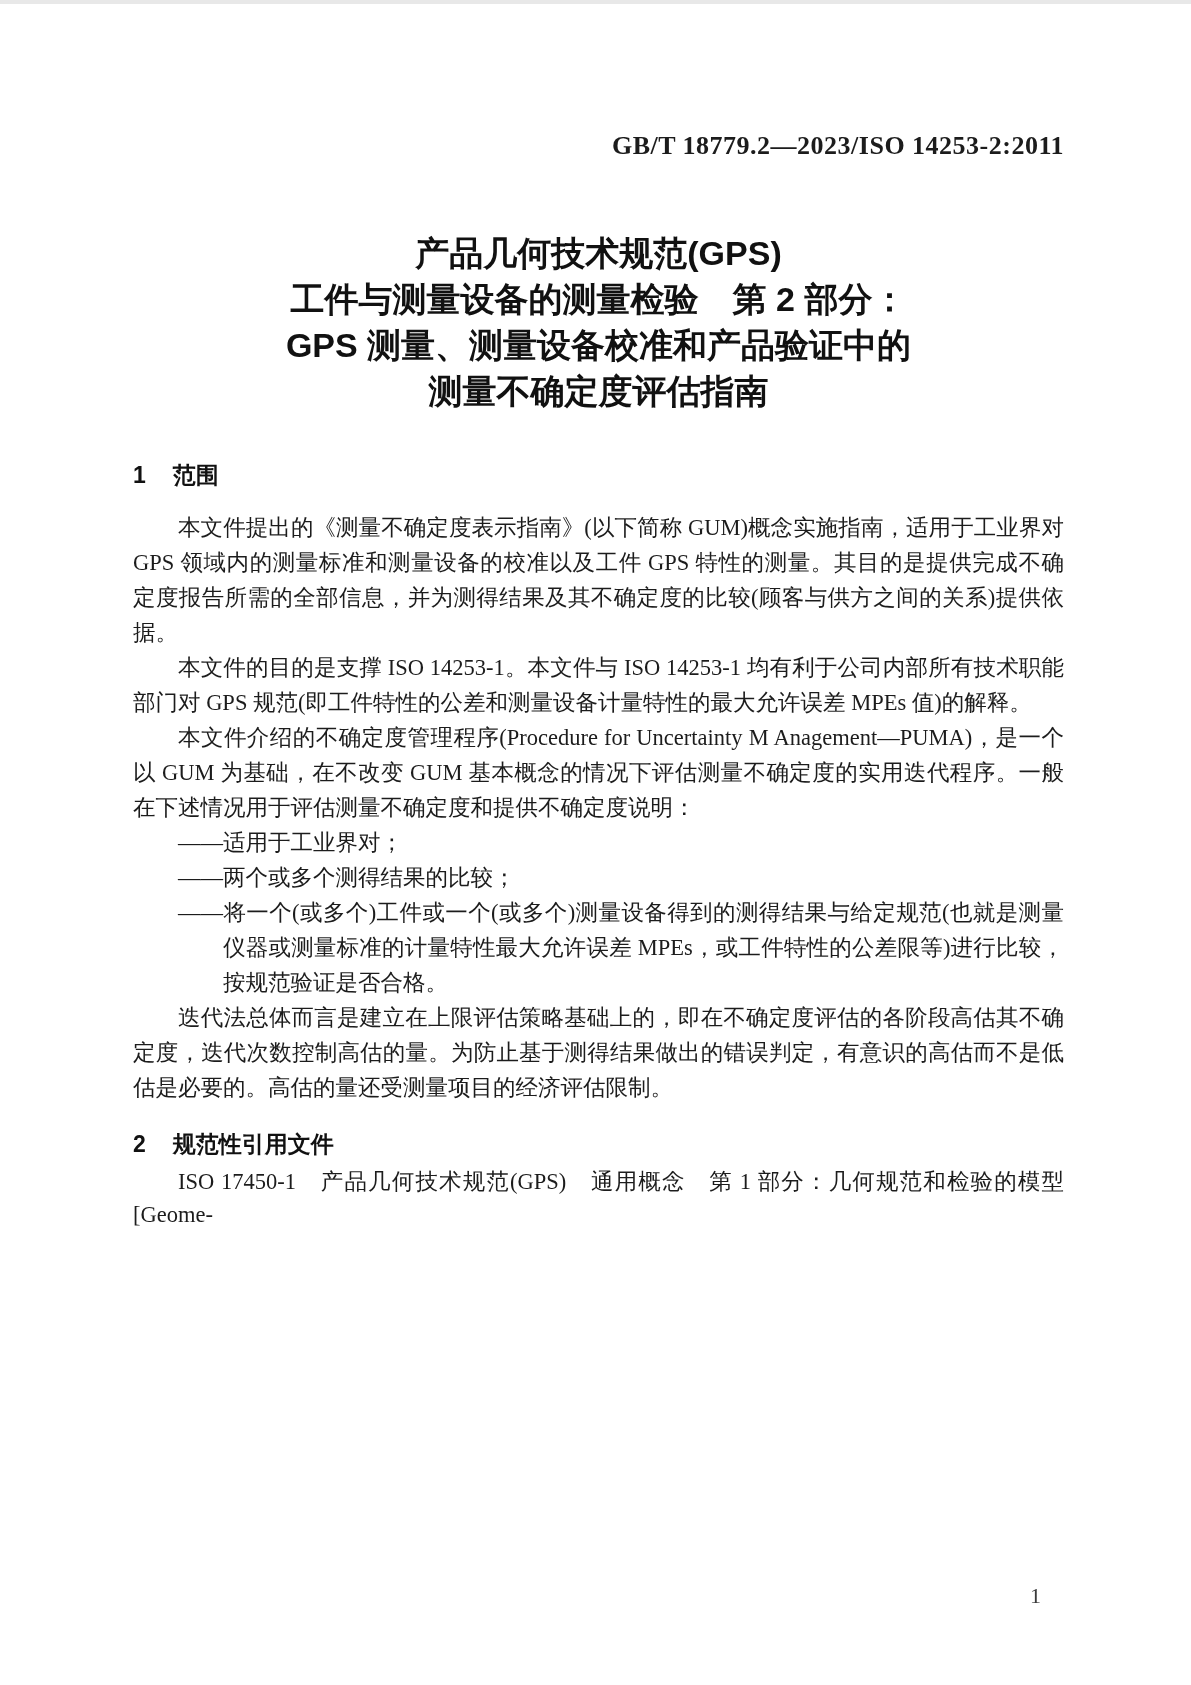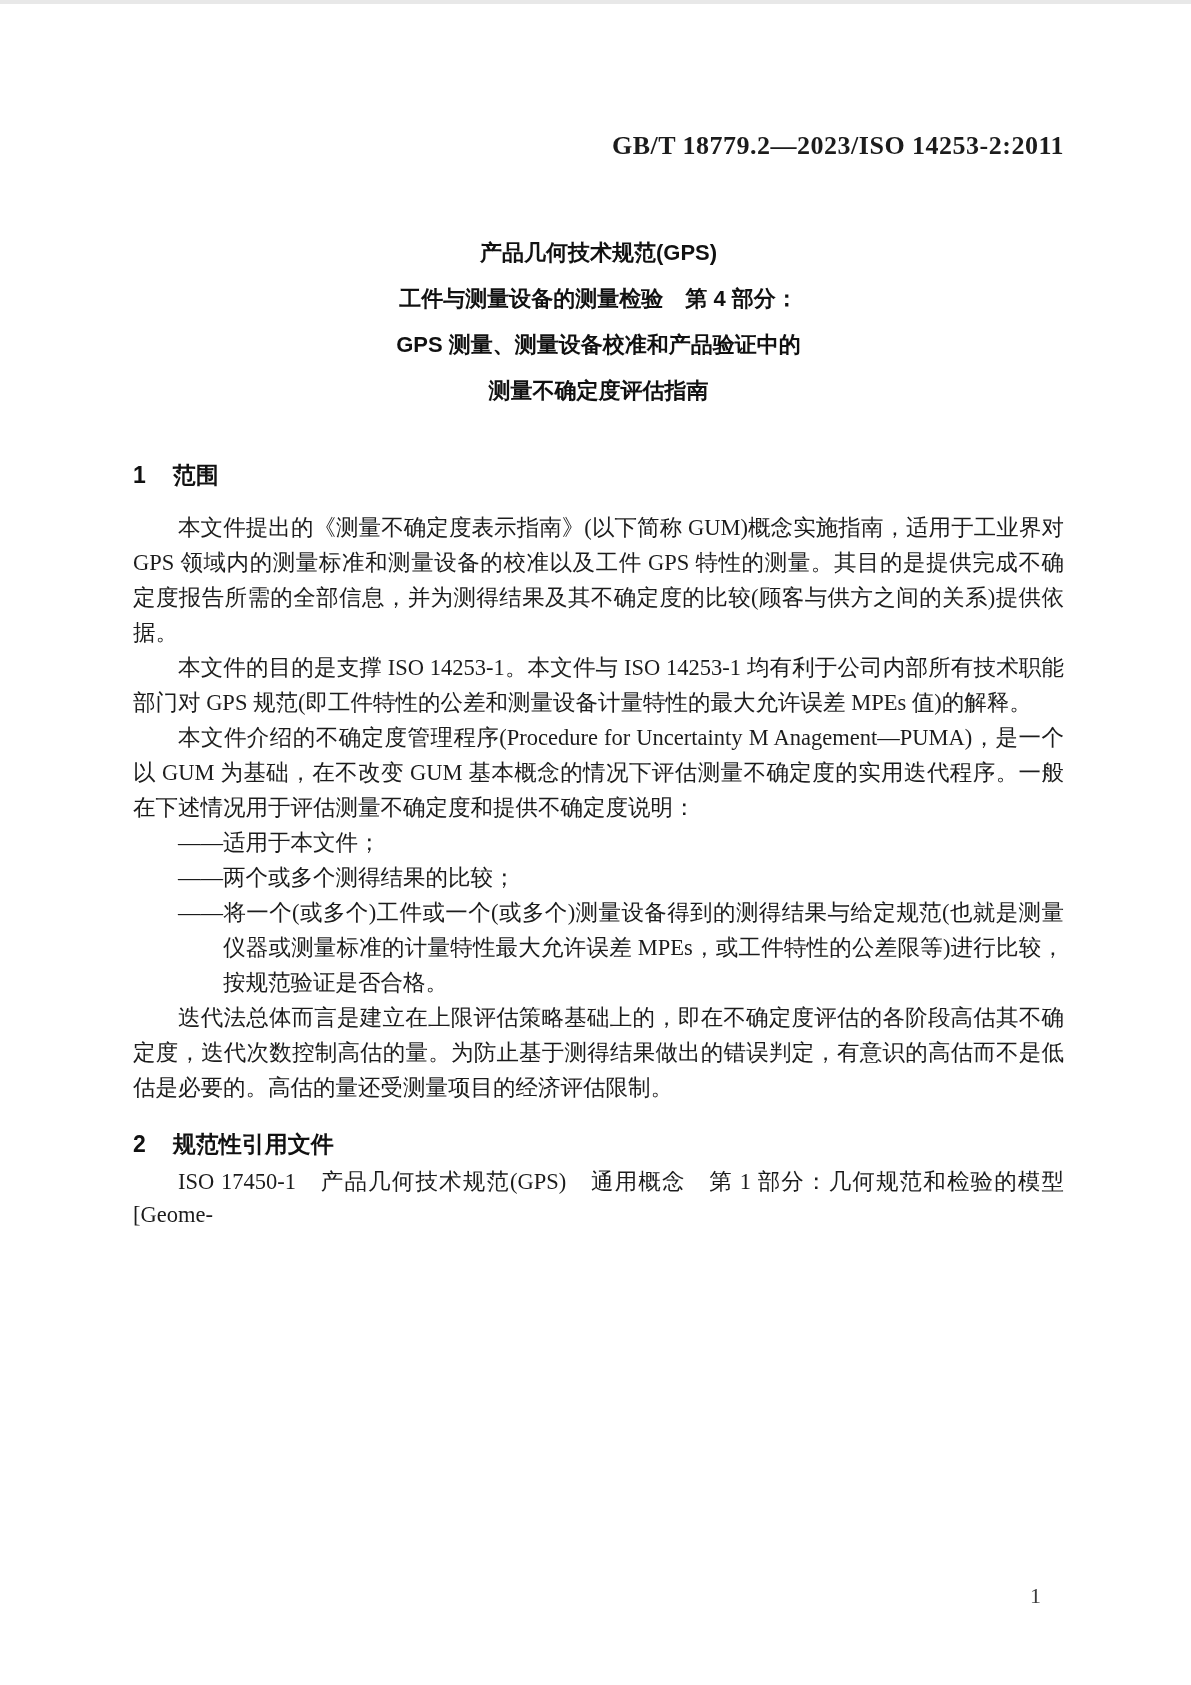--- a/index.html
+++ b/index.html
@@ -23,21 +23,21 @@
     font-weight: 700;
     font-size: 26px;
     line-height: 28px;
     letter-spacing: 0.5px;
   }
   .doc-title {
     margin: 70px 0 0 0;
     text-align: center;
     font-family: "Liberation Sans", "DejaVu Sans", sans-serif;
     font-weight: 700;
-    font-size: 22px;
+    font-size: 34px;
     line-height: 46px;
     color: #111;
   }
   .doc-title .title-line { display: block; }
   .sec-heading {
     margin: 46px 0 0 0;
     font-family: "Liberation Sans", "DejaVu Sans", sans-serif;
     font-weight: 700;
     font-size: 23px;
     line-height: 30px;
@@ -93,36 +93,36 @@
 </head>
 <body>
 
 <div class="page">
   <div class="content">
 
     <div class="header-code">GB/T 18779.2—2023/ISO 14253-2:2011</div>
 
     <h1 class="doc-title">
       <span class="title-line">产品几何技术规范(GPS)</span>
-      <span class="title-line">工件与测量设备的测量检验　第 4 部分：</span>
+      <span class="title-line">工件与测量设备的测量检验　第 2 部分：</span>
       <span class="title-line">GPS 测量、测量设备校准和产品验证中的</span>
       <span class="title-line">测量不确定度评估指南</span>
     </h1>
 
     <section>
       <h2 class="sec-heading">
         <span class="sec-num">1</span><span class="sec-title">范围</span>
       </h2>
 
       <p class="body first">本文件提出的《测量不确定度表示指南》(以下简称 GUM)概念实施指南，适用于工业界对 GPS 领域内的测量标准和测量设备的校准以及工件 GPS 特性的测量。其目的是提供完成不确定度报告所需的全部信息，并为测得结果及其不确定度的比较(顾客与供方之间的关系)提供依据。</p>
       <p class="body">本文件的目的是支撑 ISO 14253-1。本文件与 ISO 14253-1 均有利于公司内部所有技术职能部门对 GPS 规范(即工件特性的公差和测量设备计量特性的最大允许误差 MPEs 值)的解释。</p>
       <p class="body">本文件介绍的不确定度管理程序(Procedure for Uncertainty M Anagement—PUMA)，是一个以 GUM 为基础，在不改变 GUM 基本概念的情况下评估测量不确定度的实用迭代程序。一般在下述情况用于评估测量不确定度和提供不确定度说明：</p>
 
       <div class="dash-list">
-        <p class="item">——适用于本文件；</p>
+        <p class="item">——适用于工业界对；</p>
         <p class="item">——两个或多个测得结果的比较；</p>
         <p class="item">——将一个(或多个)工件或一个(或多个)测量设备得到的测得结果与给定规范(也就是测量仪器或测量标准的计量特性最大允许误差 MPEs，或工件特性的公差限等)进行比较，按规范验证是否合格。</p>
       </div>
 
       <p class="body">迭代法总体而言是建立在上限评估策略基础上的，即在不确定度评估的各阶段高估其不确定度，迭代次数控制高估的量。为防止基于测得结果做出的错误判定，有意识的高估而不是低估是必要的。高估的量还受测量项目的经济评估限制。</p>
     </section>
 
     <section>
       <h2 class="sec-heading refs">
         <span class="sec-num">2</span><span class="sec-title">规范性引用文件</span>

